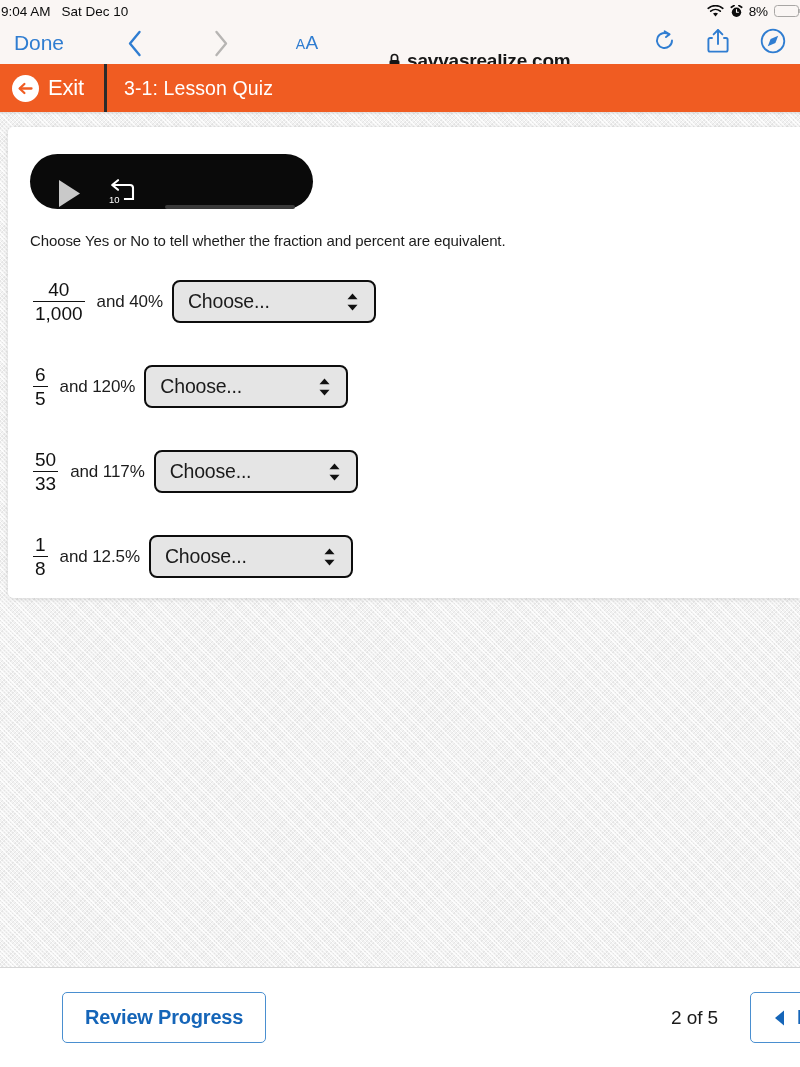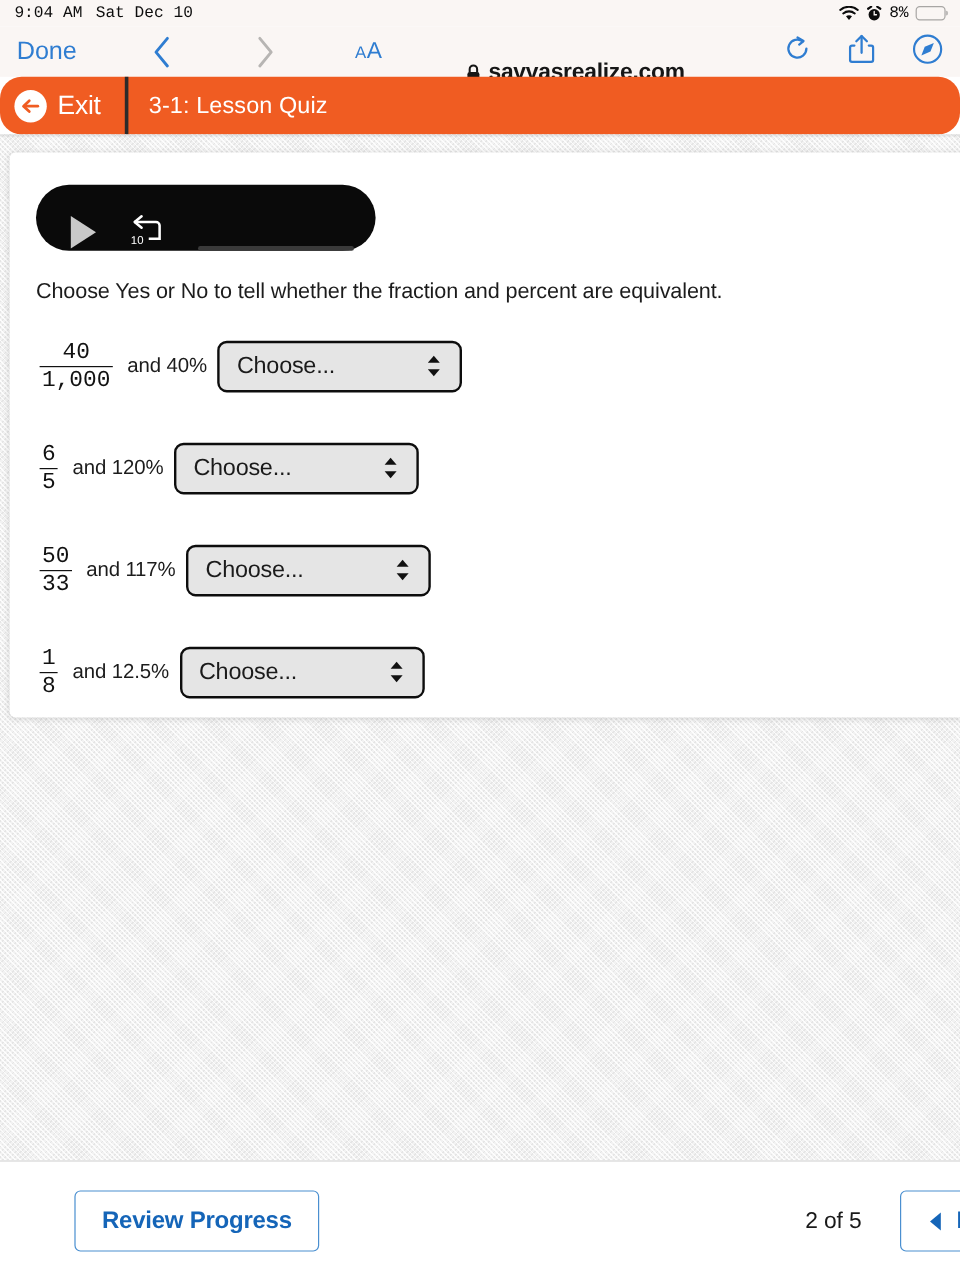--- a/index.html
+++ b/index.html
@@ -26,25 +26,24 @@
 
   
   .status-bar {
     position: absolute;
     top: 0; left: 0;
     width: 800px;
     height: 22px;
     background: #faf6f4;
     display: flex;
     align-items: center;
-    padding: 0 12px;
+    padding: 0 1px;
     font-size: 13.5px;
     color: #0c0c0c;
     font-weight: 500;
-    font-family: Liberation Mono, monospace;
   }
   .status-left { display: flex; align-items: center; gap: 11px; }
   .status-right {
     margin-left: auto;
     display: flex;
     align-items: center;
     gap: 6px;
   }
   .wifi-icon { display: block; }
   .alarm-icon { display: block; }
@@ -128,21 +127,20 @@
 
   
   .app-header {
     position: absolute;
     top: 64px; left: 0;
     width: 800px;
     height: 48px;
     background: #f05c22;
     display: flex;
     align-items: center;
-    border-radius: 18px;
   }
   .exit-group {
     display: flex;
     align-items: center;
     gap: 9px;
     padding-left: 12px;
     width: 104px;
   }
   .exit-circle {
     width: 27px; height: 27px;
@@ -225,39 +223,39 @@
     flex: 1;
     height: 4px;
     background: #3a3a3a;
     border-radius: 2px;
     margin-left: 4px;
   }
 
   
   .question-prompt {
     margin-top: 22px;
-    font-size: 18px;
+    font-size: 15px;
     color: #1c1c1c;
     letter-spacing: -0.1px;
     line-height: 1.3;
   }
 
   
   .rows { margin-top: 20px; }
   .frac-row {
     display: flex;
     align-items: center;
     height: 62px;
     margin-bottom: 23px;
   }
   .frac {
     display: inline-flex;
     flex-direction: column;
     align-items: center;
-    font-family: Liberation Mono, monospace;
+    font-family: Liberation Sans, sans-serif;
     font-size: 19px;
     color: #111111;
     line-height: 1.12;
     padding: 0 3px;
     text-align: right;
   }
   .frac .numer { padding: 0 2px; }
   .frac .denom {
     border-top: 1.3px solid #111111;
     padding: 1px 2px 0 2px;

